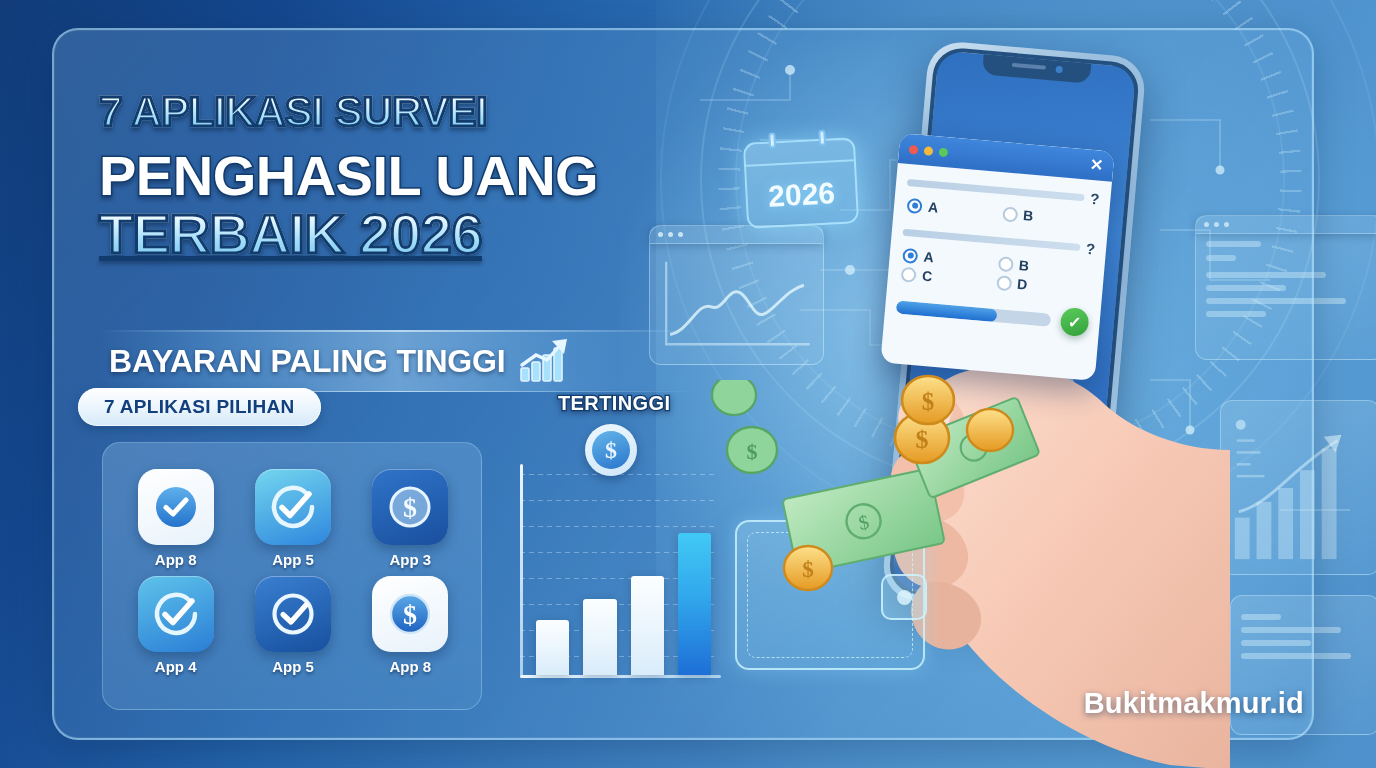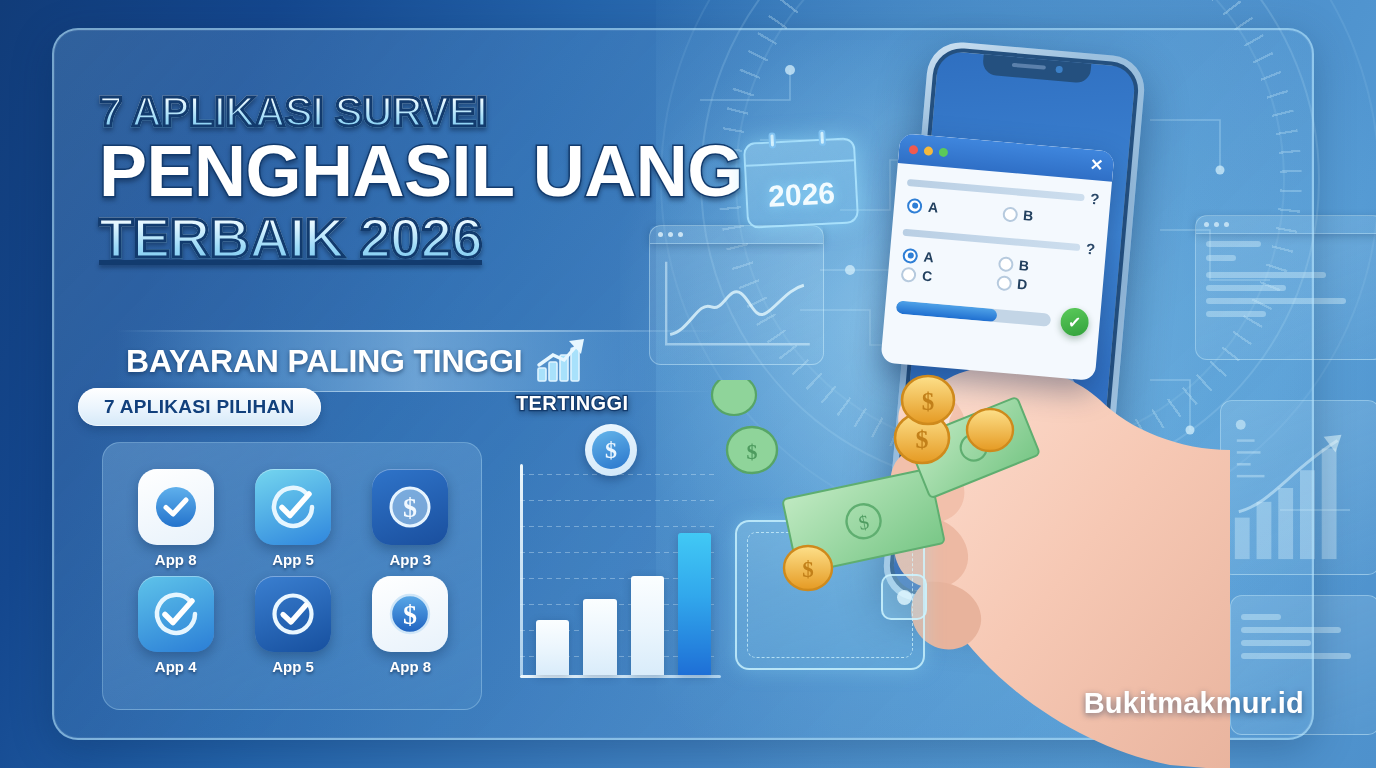--- a/index.html
+++ b/index.html
@@ -62,26 +62,26 @@
     background:linear-gradient(180deg,#ffffff 4%,#d9f3ff 30%,#9ad9f7 68%,#7cc9f0 100%);
     -webkit-background-clip:text; background-clip:text; color:transparent;
     -webkit-text-stroke:3px #123b6e; paint-order:stroke fill;
     filter:drop-shadow(0 3px 2px rgba(8,30,62,.45));
   }
   .hl.white{
     color:#ffffff; -webkit-text-stroke:3px #123b6e; paint-order:stroke fill;
     filter:drop-shadow(0 3px 2px rgba(8,30,62,.45));
   }
   .hl.l1{ font-size:42px; }
-  .hl.l2{ font-size:72px; margin-top:4px; }
+  .hl.l2{ font-size:56px; margin-top:16px; }
   .hl.l3{ font-size:56px; margin-top:4px;text-decoration:underline; }
 
   
   .sub-strip{
-    position:absolute; left:62px; top:300px; width:600px; height:62px;
+    position:absolute; left:45px; top:300px; width:600px; height:62px;
     background:linear-gradient(90deg, rgba(30,92,160,0) 0%, rgba(120,185,235,.32) 22%, rgba(175,220,250,.45) 50%, rgba(120,185,235,.25) 80%, rgba(30,92,160,0) 100%);
     display:flex; align-items:center; gap:13px; padding-left:10px;
   }
   .sub-strip::before, .sub-strip::after{
     content:""; position:absolute; left:0; right:0; height:1.5px;
     background:linear-gradient(90deg, rgba(255,255,255,0), rgba(225,245,255,.65), rgba(255,255,255,0));
   }
   .sub-strip::before{ top:0; } .sub-strip::after{ bottom:0; }
   .sub-text{
     font-weight:900; font-size:32px; color:#fff; letter-spacing:-0.2px;
@@ -125,21 +125,21 @@
   }
   .axis-y{ position:absolute; left:18px; top:4px; bottom:22px; width:3px; border-radius:2px;
     background:linear-gradient(180deg,rgba(245,253,255,.95),rgba(215,240,255,.7)); }
   .axis-x{ position:absolute; left:18px; right:-4px; bottom:20px; height:3px; border-radius:2px;
     background:linear-gradient(90deg,rgba(245,253,255,.95),rgba(215,240,255,.7)); }
   .bars{ position:absolute; left:34px; right:6px; bottom:23px; height:190px; display:flex; align-items:flex-end; gap:14px; }
   .bar{ flex:1; border-radius:3px 3px 0 0; box-shadow:0 2px 8px rgba(8,35,75,.25); }
   .bar.plain{ background:linear-gradient(180deg,#fbfeff 0%,#eaf5fd 55%,#d9ecfa 100%); }
   .bar.hl  { background:linear-gradient(180deg,#41c9f5 0%,#31a7ec 45%,#1e6fd6 100%); }
   .tertinggi{
-    position:absolute; left:516px; top:392px; z-index:6;
+    position:absolute; left:558px; top:392px; z-index:6;
     font-weight:900; font-size:20px; color:#fff; letter-spacing:.4px;
     -webkit-text-stroke:2.6px #123b6e; paint-order:stroke fill;
     filter:drop-shadow(0 2px 3px rgba(8,30,62,.5));
   }
   .coin-badge{
     position:absolute; left:585px; top:424px; width:52px; height:52px; border-radius:50%; z-index:6;
     background:linear-gradient(160deg,#eef8ff,#cfe6f8);
     display:flex; align-items:center; justify-content:center;
     box-shadow:0 4px 10px rgba(8,35,75,.35);
   }

